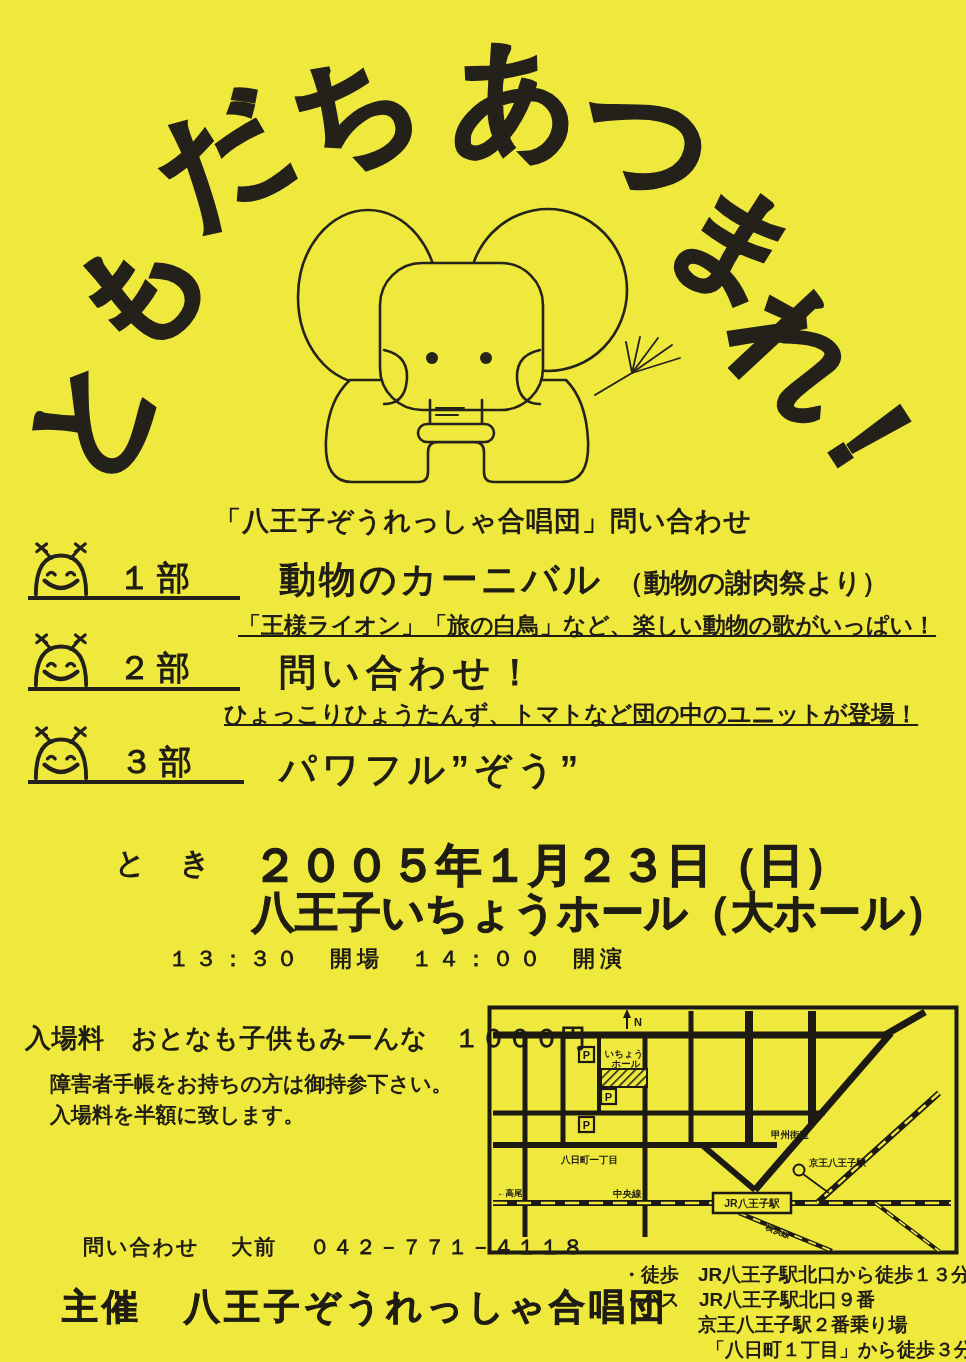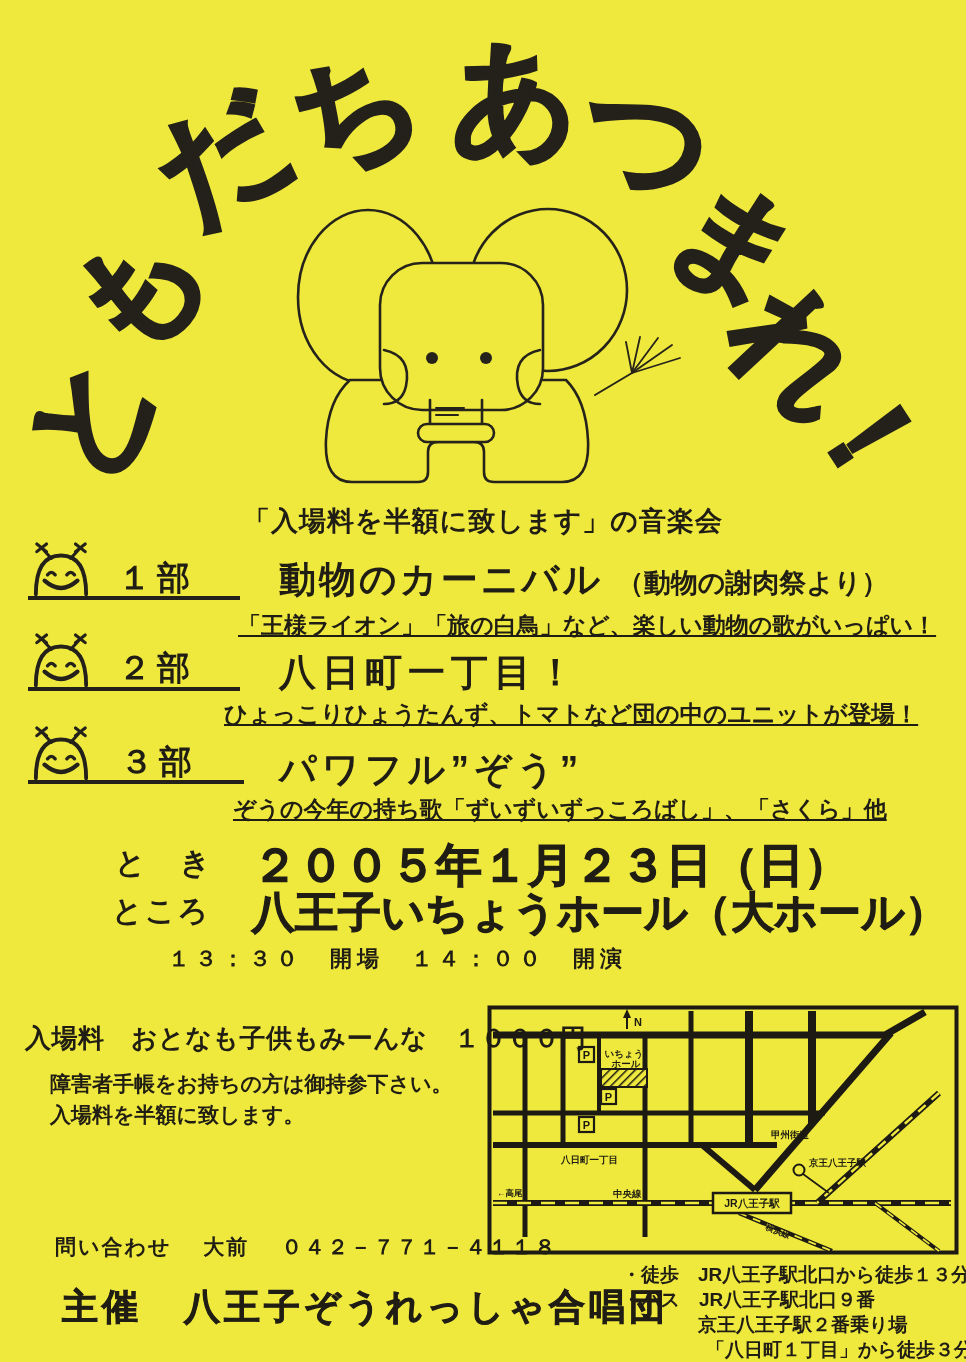--- a/index.html
+++ b/index.html
@@ -27,21 +27,21 @@
   .pnote{font-size:27px;font-weight:700;letter-spacing:0;}
   .pdesc{position:absolute;font-size:23px;font-weight:700;white-space:nowrap;text-decoration:underline;}
   
   .dlabel{position:absolute;font-size:30px;font-weight:700;letter-spacing:2px;}
   .dvalue{position:absolute;font-size:46px;font-weight:700;white-space:nowrap;-webkit-text-stroke:1px #201d14;}
   .times{position:absolute;font-size:22px;font-weight:700;letter-spacing:5px;white-space:nowrap;}
   
   .adm{position:absolute;font-size:26px;font-weight:700;white-space:nowrap;letter-spacing:0.5px;}
   .note{position:absolute;font-size:21px;font-weight:700;white-space:nowrap;}
   
-  .contact{position:absolute;font-size:21px;font-weight:700;letter-spacing:2px;white-space:nowrap;}
+  .contact{position:absolute;font-size:21px;font-weight:700;letter-spacing:2px;white-space:nowrap;margin-left:28px;}
   .org{position:absolute;font-size:36px;font-weight:700;letter-spacing:4px;white-space:nowrap;-webkit-text-stroke:0.8px #201d14;}
   .org .org-val{margin-left:42px;margin-top:20px;}
   .access{position:absolute;left:622px;top:1262px;font-size:19px;font-weight:700;line-height:1.32;white-space:nowrap;}
   .access .l2{padding-left:0;}
   .access .l3{padding-left:76px;}
   .access .l4{padding-left:84px;}
   
   .map{position:absolute;left:487px;top:1005px;width:472px;height:250px;}
   .map text{font-family:"Liberation Sans","DejaVu Sans",sans-serif;font-weight:700;fill:#1c1a12;}
   svg .ln{stroke:#1c1a12;fill:none;}
@@ -80,21 +80,21 @@
       <g stroke-width="1.8">
         <path d="M342,183 L390,168"></path>
           <path d="M342,183 L382,155"></path>
         <path d="M342,183 L368,148"></path>
           <path d="M342,183 L350,147"></path>
           <path d="M342,183 L336,152"></path>
       </g>
     </g>
   </svg>
 
-  <div class="abs subtitle">「入場料を半額に致します」の音楽会</div>
+  <div class="abs subtitle">「八王子ぞうれっしゃ合唱団」問い合わせ</div>
 
   <svg width="0" height="0" style="position:absolute" aria-hidden="true">
     <defs>
       <g id="smiley" stroke="#23211a" stroke-width="4" fill="none" stroke-linecap="round">
         <path d="M10,54 C10,26 20,14 36,14 C52,14 62,26 62,54"></path>
         <path d="M26,17 L16,6 M11,2 L21,10 M11,10 L21,2" stroke-width="3.2"></path>
         <path d="M46,17 L56,6 M51,2 L61,10 M51,10 L61,2" stroke-width="3.2"></path>
         <path d="M22,34 Q26,29 30,34 M42,34 Q46,29 50,34" stroke-width="3.4"></path>
         <path d="M19,40 Q36,55 53,40" stroke-width="4.4"></path>
       </g>
@@ -111,37 +111,35 @@
     <span class="pnote">（動物の謝肉祭より）</span>
   </div>
   <div class="pdesc" style="left:238px;top:610px">「王様ライオン」「旅の白鳥」など、楽しい動物の歌がいっぱい！</div>
 
   <svg class="smiley" style="left:26px;top:633px" viewBox="0 0 72 60">
       <use href="#smiley"></use>
     </svg>
   <div class="rule" style="left:28px;top:687px;width:212px"></div>
   <span class="pnum" style="left:118px;top:646px">２部</span>
   <div class="ptitle" style="left:248px;top:648px;letter-spacing:6px">
-    <span>八日町一丁目！</span>
+    <span>問い合わせ！</span>
   </div>
   <div class="pdesc" style="left:224px;top:698px;font-size:23.5px">ひょっこりひょうたんず、トマトなど団の中のユニットが登場！</div>
 
   <svg class="smiley" style="left:26px;top:726px" viewBox="0 0 72 60">
       <use href="#smiley"></use>
     </svg>
   <div class="rule" style="left:28px;top:780px;width:216px"></div>
   <span class="pnum" style="left:120px;top:740px">３部</span>
   <div class="ptitle" style="left:248px;top:745px;letter-spacing:5px">
     <span>パワフル”ぞう”</span>
   </div>
-  <div class="pdesc" style="left:233px;top:794px">ぞうの今年の持ち歌「ずいずいずっころばし」、「さくら」他</div>
 
   <span class="dlabel" style="left:115px;top:843px">と　き</span>
   <span class="dvalue" style="left:252px;top:835px">２００５年１月２３日（日）</span>
-  <span class="dlabel" style="left:112px;top:891px">ところ</span>
   <span class="dvalue" style="left:252px;top:884px;font-size:43px">八王子いちょうホール（大ホール）</span>
   <div class="times" style="left:168px;top:944px">１３：３０　開場　１４：００　開演</div>
 
   <div class="adm" style="left:25px;top:1021px">入場料　おとなも子供もみーんな　１０００円</div>
   <div class="note" style="left:50px;top:1070px">障害者手帳をお持ちの方は御持参下さい。</div>
   <div class="note" style="left:50px;top:1101px">入場料を半額に致します。</div>
 
   <svg class="map" viewBox="0 0 472 250">
     <defs>
       <pattern id="hatch" width="6" height="6" patternTransform="rotate(45)" patternUnits="userSpaceOnUse">

